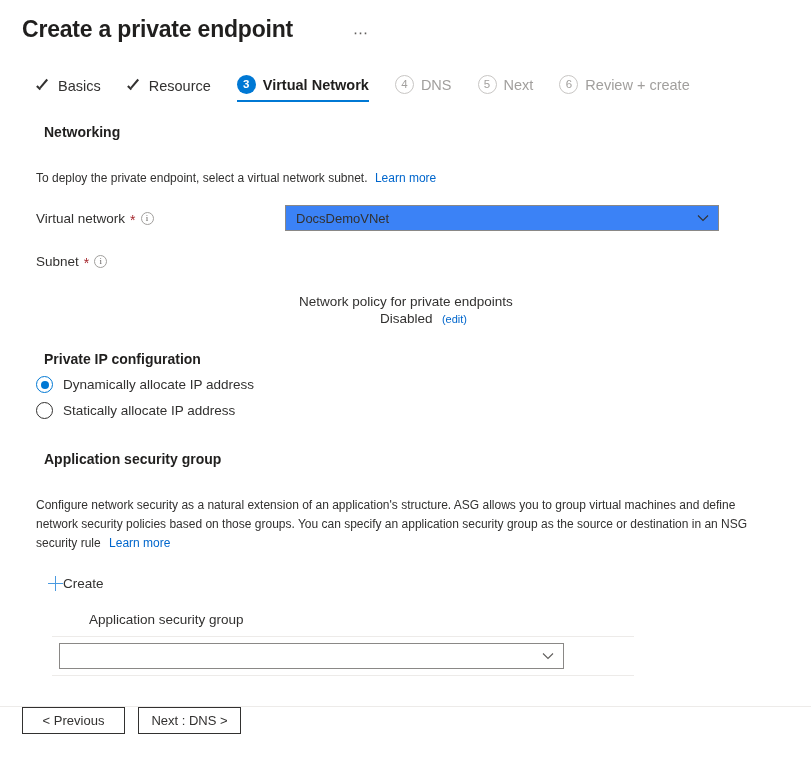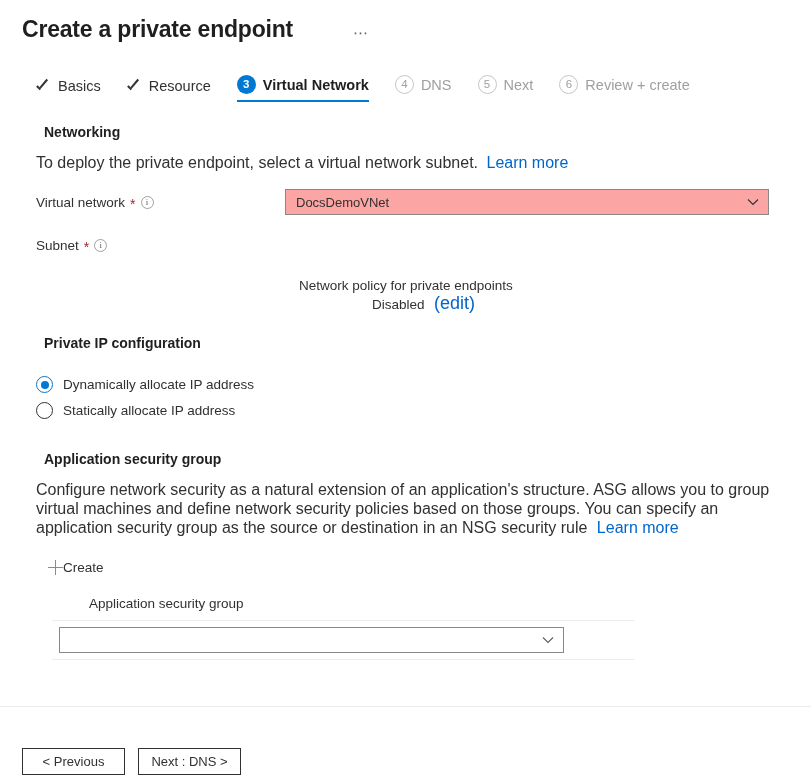--- a/index.html
+++ b/index.html
@@ -65,51 +65,51 @@
   .num-circle.filled { background:#0078d4; color:#fff; font-weight:600; }
   .num-circle.outline { border:1px solid #c8c6c4; color:#a19f9d; font-weight:400; }
 
   
   .content { padding: 0 0 0 36px; }
   .section-head {
     font-size: 14px; font-weight: 600; color:#201f1e;
     margin-top: 22px;
     padding-left: 8px;
   }
-  .desc { font-size: 16px; color:#323130; margin-top: 13px; line-height:19px; }
+  .desc { font-size: 12px; color:#323130; margin-top: 29px; line-height:19px; }
   a.link, .link {
     color:#0066cc; text-decoration:none; cursor:pointer;
   }
 
   
   .form-row {
     display:flex; align-items:center; margin-top: 17px; height:26px;
   }
   .form-label {
     width: 249px; font-size:13.5px; color:#323130;
     display:flex; align-items:center; gap:5px; flex:0 0 auto;
   }
   .req { color:#a4262c; font-size:14px; line-height:10px; position:relative; top:2px; }
   .info-icon {
     width:13px; height:13px; border:1px solid #a19f9d; border-radius:50%;
     display:inline-flex; align-items:center; justify-content:center;
     font-size:9px; color:#605e5c; font-family:"Liberation Serif", serif;
     line-height:1; flex:0 0 auto;
   }
   .select-box {
-    width: 484px; height: 26px; border:1px solid #8a8886; background:#fca5a5;
+    width: 434px; height: 26px; border:1px solid #8a8886; background:#3b82f6;
     display:flex; align-items:center; justify-content:space-between;
     padding: 0 9px 0 10px; font-size:13px; color:#323130; cursor:pointer;
   }
   .chev { color:#323130; font-size:12px; line-height:1; }
   .chev svg { display:block; }
   .static-value { font-size:13.5px; color:#323130; }
 
   
-  .radio-group { margin-top: 25px; }
+  .radio-group { margin-top: 9px; }
   .radio-row {
     display:flex; align-items:center; gap:10px;
     margin-top: 9px; cursor:pointer; font-size:13.5px; color:#323130;
   }
   .radio {
     width:17px; height:17px; border-radius:50%;
     border:1.4px solid #323130; background:#fff;
     display:flex; align-items:center; justify-content:center; flex:0 0 auto;
   }
   .radio.checked { border-color:#0078d4; border-width:1.4px; }
@@ -146,21 +146,21 @@
     display:flex; align-items:center; justify-content:flex-end;
     padding: 0 9px; cursor:pointer;
   }
 
   
   .footer-divider {
     position:absolute; left:0; right:0; top:706px; height:1px; background:#edebe9;
   }
   .footer {
     position:absolute; left:0; top:707px; width:811px; height:68px;
-    background:#fff; display:flex; align-items:flex-end; gap:13px; padding-left:22px;
+    background:#fff; display:flex; align-items:flex-start; gap:13px; padding-left:22px;
   }
   .btn {
     min-width: 103px; height: 27px; border:1px solid #323130; background:#fff;
     font-size:13px; color:#323130; font-family:"Liberation Sans", sans-serif;
     display:flex; align-items:center; justify-content:center; cursor:pointer;
     padding: 0 12px;
   }
 </style>
 </head>
 <body>
@@ -236,21 +236,21 @@
         <span>Subnet</span>
         <span class="req">*</span>
         <span class="info-icon">i</span>
       </div>
     </div>
 
     <div class="form-row" style="margin-top:20px;flex-direction:column;">
       <div class="form-label">Network policy for private endpoints</div>
       <div>
         <span class="static-value">Disabled</span>
-        <a class="link" style="margin-left:5px;font-size:18px;">(edit)</a>
+        <a class="link" style="margin-left:5px;font-size:11px;">(edit)</a>
       </div>
     </div>
 
     <div class="section-head" style="margin-top:31px;">Private IP configuration</div>
 
     <div class="radio-group">
       <div class="radio-row">
         <span class="radio checked"></span>
         <span>Dynamically allocate IP address</span>
       </div>

